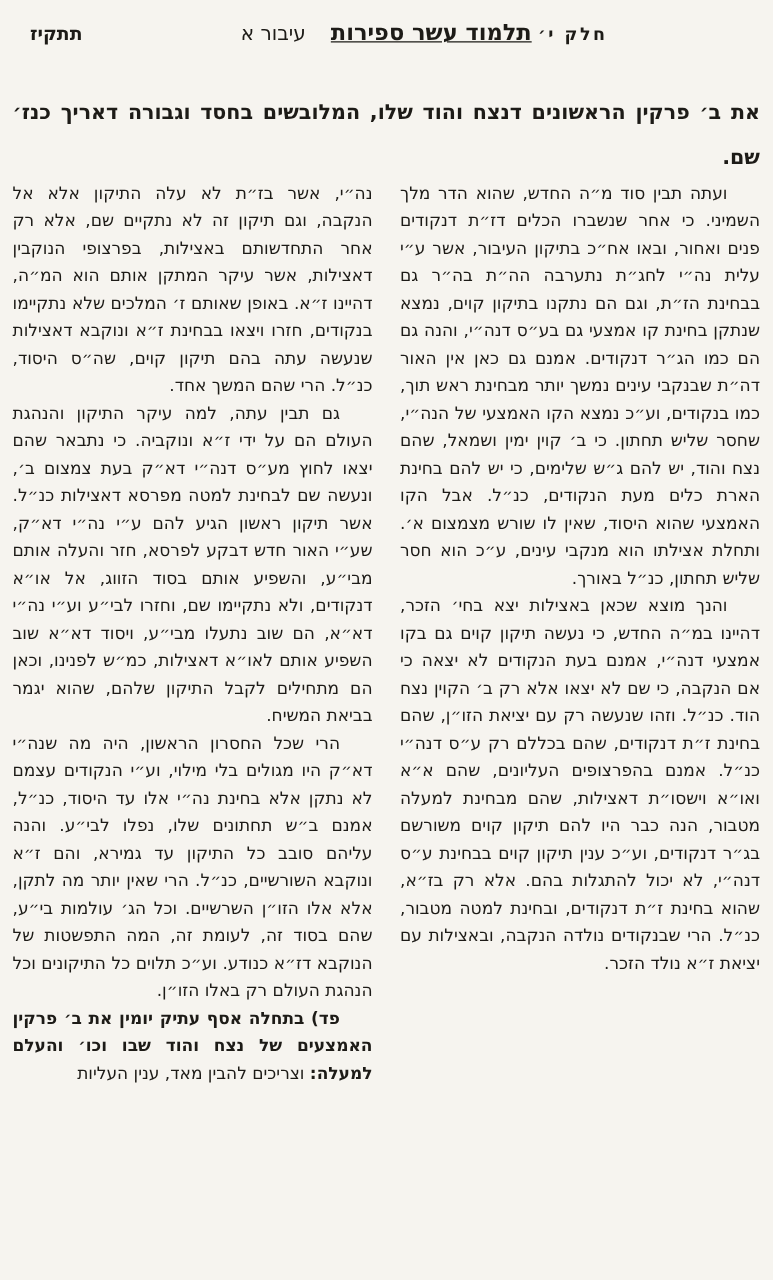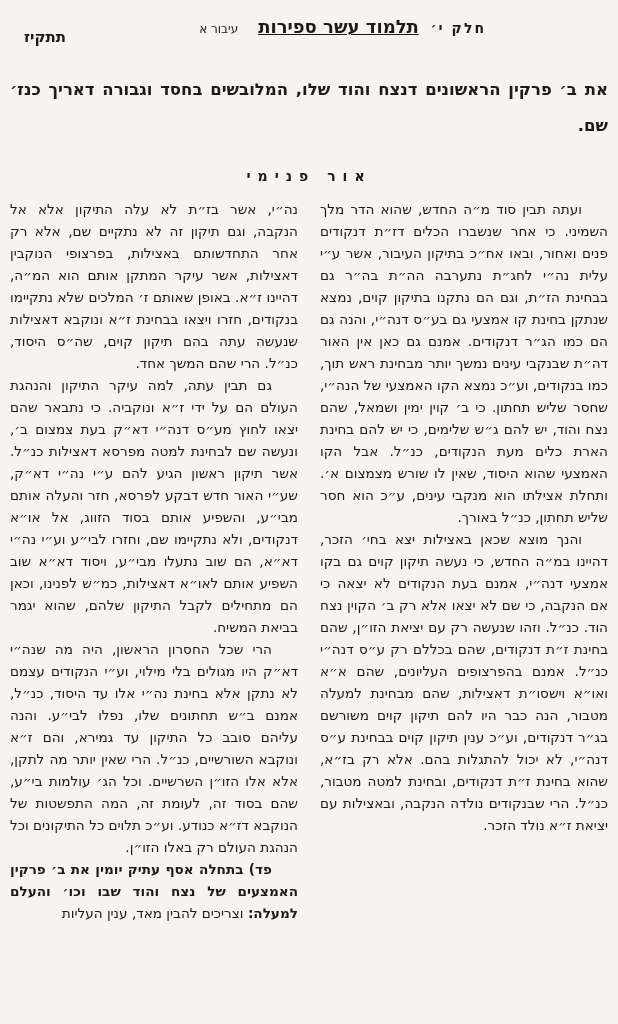--- a/index.html
+++ b/index.html
@@ -44,26 +44,26 @@
     align-items: baseline;
     gap: 20px;
     white-space: nowrap;
   }
   .book-title {
     font-size: 18px;
     font-weight: bold;
     text-decoration: underline;
   }
   .subsection-label {
-    font-size: 12px;
+    font-size: 16px;
   }
   .page-number {
     position: absolute;
     left: 14px;
-    top: 12px;
+    top: 2px;
     font-size: 15px;
     font-weight: bold;
   }
   
   .intro {
     margin: 28px 0 0 0;
     font-size: 16.5px;
     font-weight: bold;
     line-height: 36px;
     text-align: justify;
@@ -105,21 +105,20 @@
     <span class="part-label">חלק י׳</span>
     <span class="title-group">
       <span class="book-title">תלמוד עשר ספירות</span>
       <span class="subsection-label">עיבור א</span>
     </span>
     <span class="page-number">תתקיז</span>
   </div>
 
   <p class="intro">את ב׳ פרקין הראשונים דנצח והוד שלו, המלובשים בחסד וגבורה דאריך כנז׳ שם.</p>
 
-  <div class="section-title">אור פנימי</div>
 
   <div class="columns">
     <div class="column">
         <p class="para indent"><span class="seg">ועתה תבין סוד מ״ה החדש, שהוא הדר מלך השמיני. כי אחר שנשברו הכלים דז״ת דנקודים פנים ואחור, ובאו אח״כ בתיקון העיבור, אשר ע״י עלית נה״י לחג״ת נתערבה הה״ת בה״ר גם בבחינת הז״ת, וגם הם נתקנו בתיקון קוים, נמצא שנתקן בחינת קו אמצעי גם בע״ס דנה״י, והנה גם הם כמו הג״ר דנקודים. אמנם גם כאן אין האור דה״ת שבנקבי עינים נמשך יותר מבחינת ראש תוך, כמו בנקודים, וע״כ נמצא הקו האמצעי של הנה״י, שחסר שליש תחתון. כי ב׳ קוין ימין ושמאל, שהם נצח והוד, יש להם ג״ש שלימים, כי יש להם בחינת הארת כלים מעת הנקודים, כנ״ל. אבל הקו האמצעי שהוא היסוד, שאין לו שורש מצמצום א׳. ותחלת אצילתו הוא מנקבי עינים, ע״כ הוא חסר שליש תחתון, כנ״ל באורך.</span></p>
         <p class="para indent"><span class="seg">והנך מוצא שכאן באצילות יצא בחי׳ הזכר, דהיינו במ״ה החדש, כי נעשה תיקון קוים גם בקו אמצעי דנה״י, אמנם בעת הנקודים לא יצאה כי אם הנקבה, כי שם לא יצאו אלא רק ב׳ הקוין נצח הוד. כנ״ל. וזהו שנעשה רק עם יציאת הזו״ן, שהם בחינת ז״ת דנקודים, שהם בכללם רק ע״ס דנה״י כנ״ל. אמנם בהפרצופים העליונים, שהם א״א ואו״א וישסו״ת דאצילות, שהם מבחינת למעלה מטבור, הנה כבר היו להם תיקון קוים משורשם בג״ר דנקודים, וע״כ ענין תיקון קוים בבחינת ע״ס דנה״י, לא יכול להתגלות בהם. אלא רק בז״א, שהוא בחינת ז״ת דנקודים, ובחינת למטה מטבור, כנ״ל. הרי שבנקודים נולדה הנקבה, ובאצילות עם יציאת ז״א נולד הזכר.</span></p>
       </div>
     <div class="column">
         <p class="para"><span class="seg">נה״י, אשר בז״ת לא עלה התיקון אלא אל הנקבה, וגם תיקון זה לא נתקיים שם, אלא רק אחר התחדשותם באצילות, בפרצופי הנוקבין דאצילות, אשר עיקר המתקן אותם הוא המ״ה, דהיינו ז״א. באופן שאותם ז׳ המלכים שלא נתקיימו בנקודים, חזרו ויצאו בבחינת ז״א ונוקבא דאצילות שנעשה עתה בהם תיקון קוים, שה״ס היסוד, כנ״ל. הרי שהם המשך אחד.</span></p>
         <p class="para indent"><span class="seg">גם תבין עתה, למה עיקר התיקון והנהגת העולם הם על ידי ז״א ונוקביה. כי נתבאר שהם יצאו לחוץ מע״ס דנה״י דא״ק בעת צמצום ב׳, ונעשה שם לבחינת למטה מפרסא דאצילות כנ״ל. אשר תיקון ראשון הגיע להם ע״י נה״י דא״ק, שע״י האור חדש דבקע לפרסא, חזר והעלה אותם מבי״ע, והשפיע אותם בסוד הזווג, אל או״א דנקודים, ולא נתקיימו שם, וחזרו לבי״ע וע״י נה״י דא״א, הם שוב נתעלו מבי״ע, ויסוד דא״א שוב השפיע אותם לאו״א דאצילות, כמ״ש לפנינו, וכאן הם מתחילים לקבל התיקון שלהם, שהוא יגמר בביאת המשיח.</span></p>
         <p class="para indent"><span class="seg">הרי שכל החסרון הראשון, היה מה שנה״י דא״ק היו מגולים בלי מילוי, וע״י הנקודים עצמם לא נתקן אלא בחינת נה״י אלו עד היסוד, כנ״ל, אמנם ב״ש תחתונים שלו, נפלו לבי״ע. והנה עליהם סובב כל התיקון עד גמירא, והם ז״א ונוקבא השורשיים, כנ״ל. הרי שאין יותר מה לתקן, אלא אלו הזו״ן השרשיים. וכל הג׳ עולמות בי״ע, שהם בסוד זה, לעומת זה, המה התפשטות של הנוקבא דז״א כנודע. וע״כ תלוים כל התיקונים וכל הנהגת העולם רק באלו הזו״ן.</span></p>

